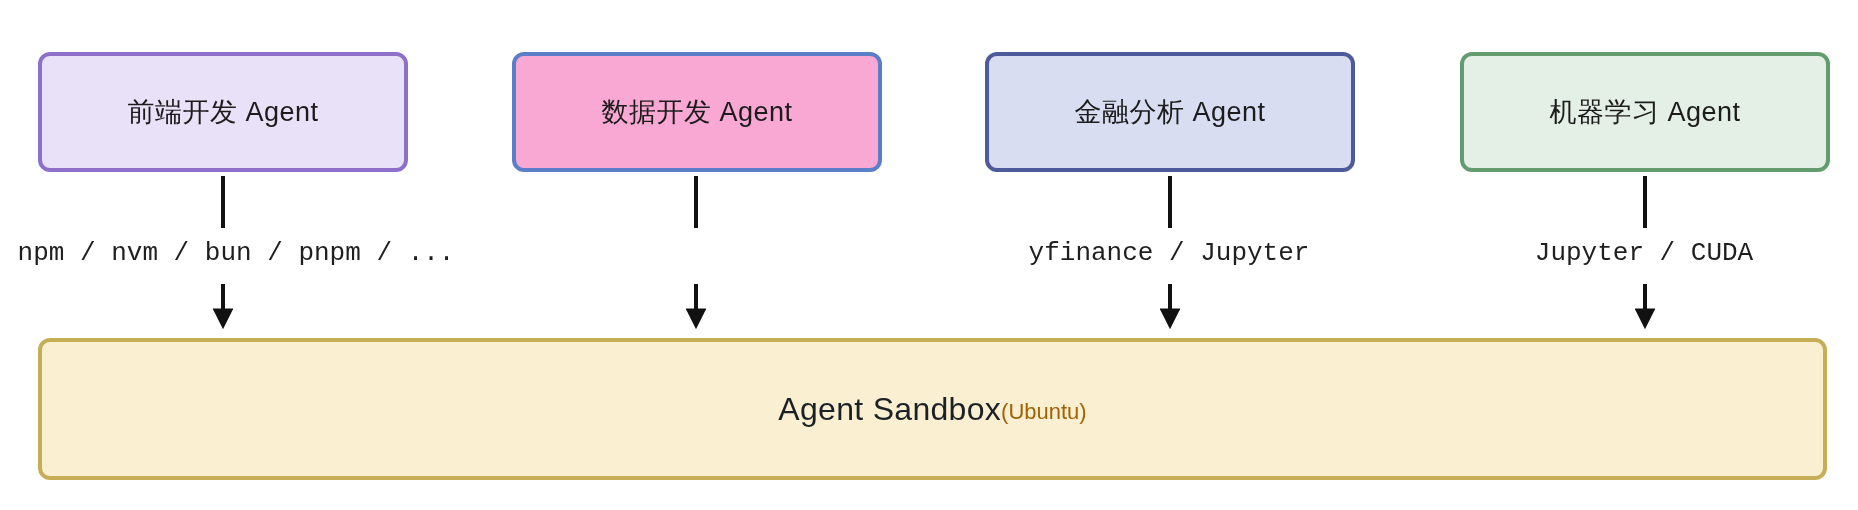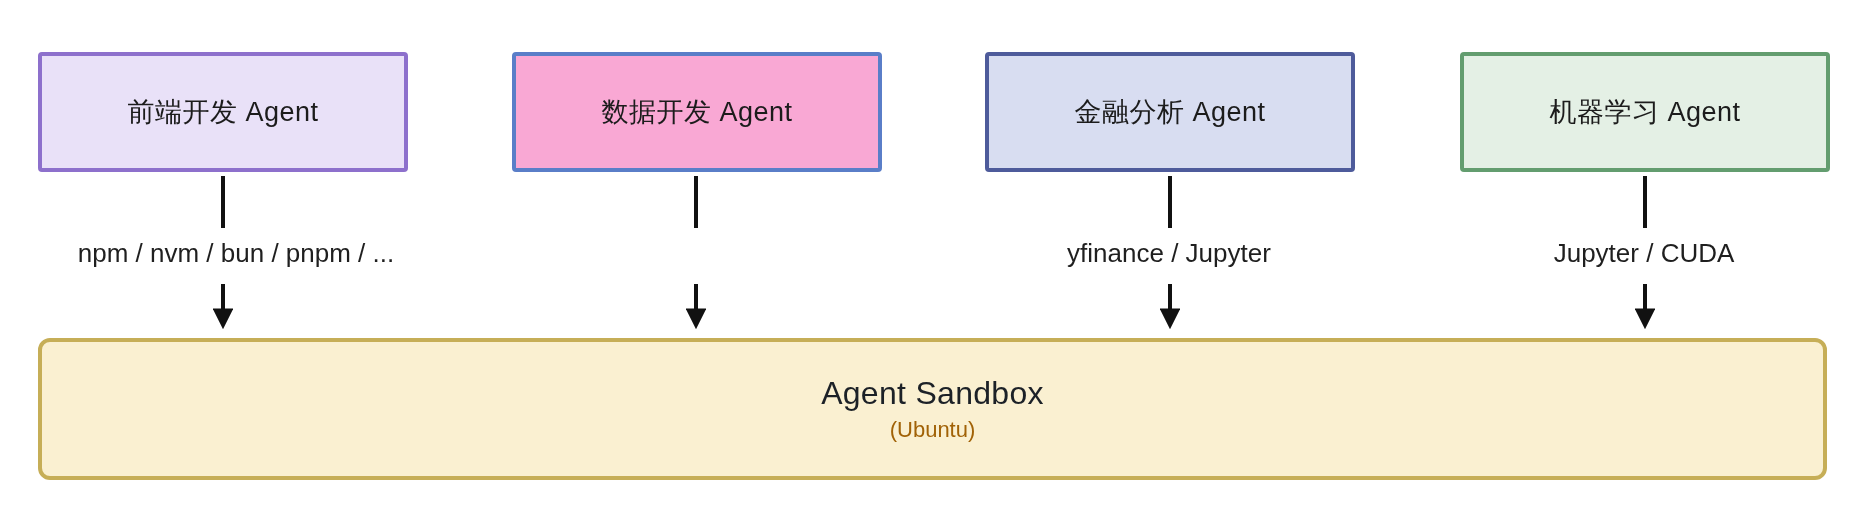--- a/index.html
+++ b/index.html
@@ -15,21 +15,21 @@
     background: #ffffff;
     overflow: hidden;
   }
   .agent-box {
     position: absolute;
     top: 52px;
     width: 370px;
     height: 120px;
     box-sizing: border-box;
     border: 4px solid #888;
-    border-radius: 4px;
+    border-radius: 12px;
     display: flex;
     align-items: center;
     justify-content: center;
   }
   .agent-title {
     font-size: 27px;
     color: #1c1c1c;
     letter-spacing: 0.5px;
   }
   .edges {
@@ -40,32 +40,32 @@
   }
   .edge-label {
     position: absolute;
     top: 238px;
     transform: translateX(-50%);
     white-space: nowrap;
     font-size: 26px;
     color: #1f1f1f;
     background: #ffffff;
     padding: 0 4px;
+    font-family: Liberation Mono, monospace;
   }
   .sandbox {
     position: absolute;
     left: 38px;
     top: 338px;
     width: 1789px;
     height: 142px;
     box-sizing: border-box;
     border: 4px solid #c6ae57;
     border-radius: 12px;
     display: flex;
-    flex-direction: column;
     align-items: center;
     justify-content: center;
   }
   .sandbox-title {
     font-size: 32px;
     font-weight: 500;
     color: #1c2127;
     letter-spacing: 0.3px;
   }
   .sandbox-subtitle {

